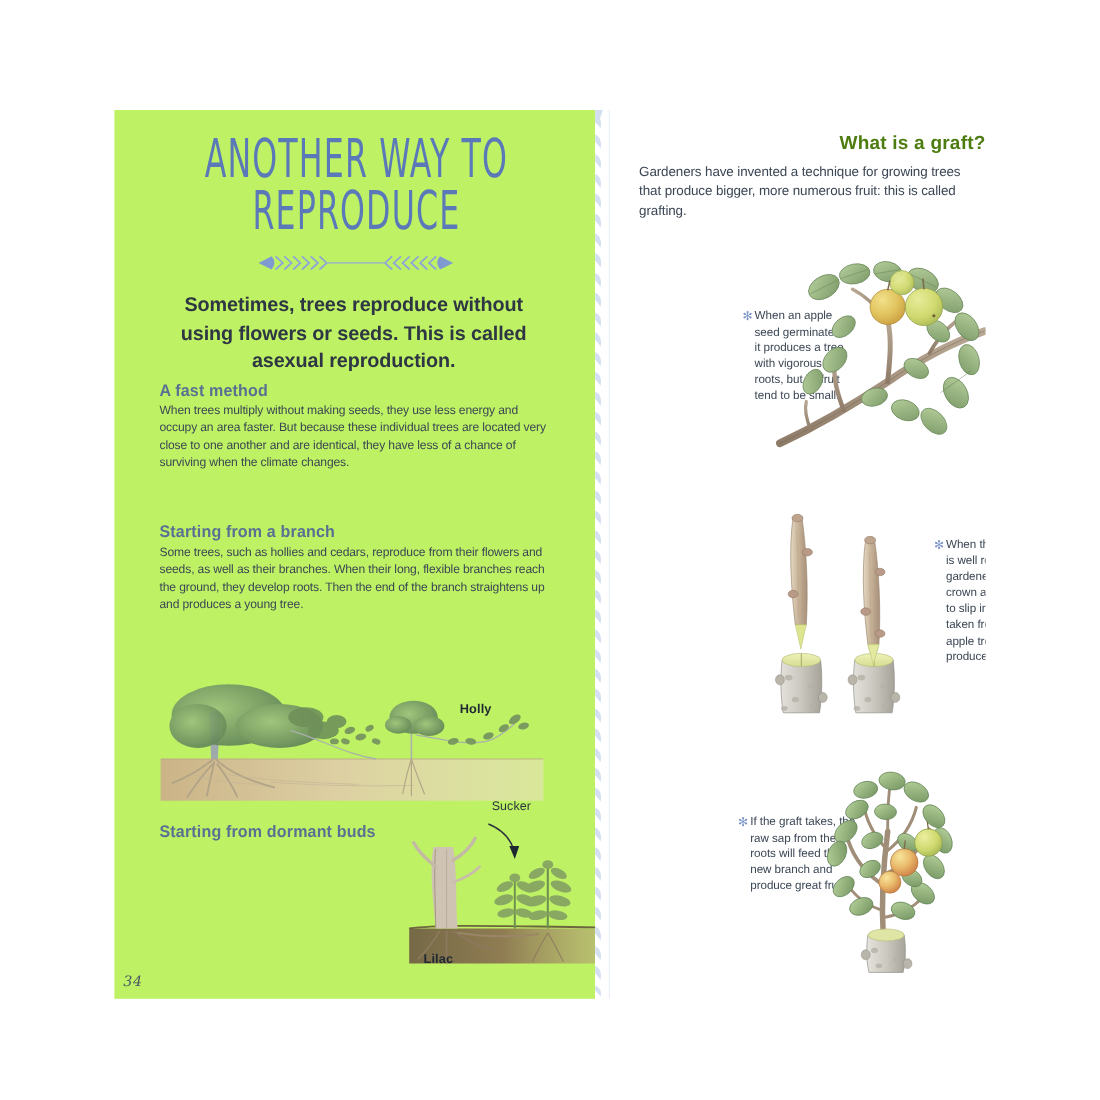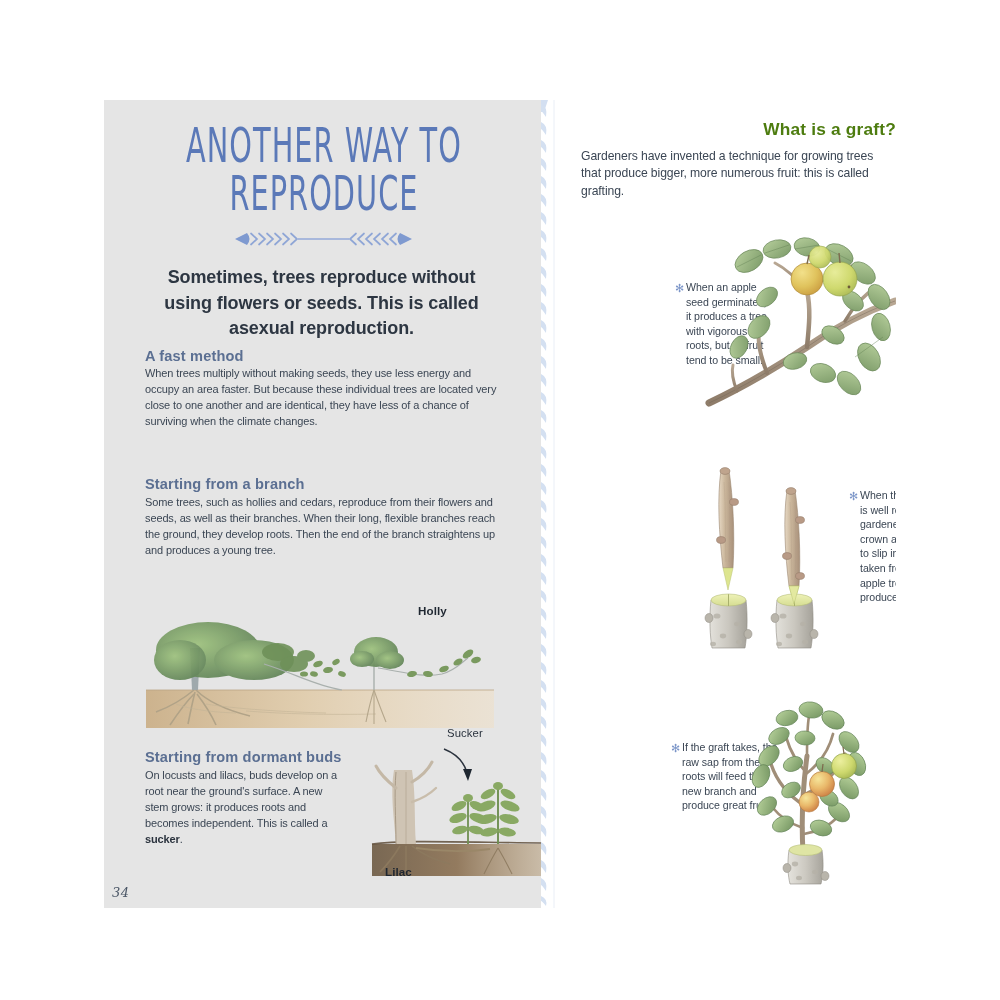--- a/index.html
+++ b/index.html
@@ -24,21 +24,21 @@
     background: #ffffff;
   }
 
   
   #left-page {
     position: absolute;
     left: 0;
     top: 0;
     width: 437px;
     height: 808px;
-    background: #e5e5e5;
+    background: #bef264;
     overflow: hidden;
   }
 
   .page-title {
     position: absolute;
     left: 30px;
     top: 22px;
     width: 380px;
     text-align: center;
     font-family: "DejaVu Sans Condensed", "Liberation Sans Narrow", "Liberation Sans", sans-serif;
@@ -99,21 +99,21 @@
   #h-buds   { left: 41px; top: 648px; }
   #p-buds   { left: 41px; top: 668px; width: 202px; }
 
   .fig-label {
     position: absolute;
     font-size: 11.6px;
     font-weight: 700;
     color: #1f2731;
     letter-spacing: 0.1px;
   }
-  #lbl-holly { left: 314px; top: 504px; }
+  #lbl-holly { left: 314px; top: 538px; }
   #lbl-lilac { left: 233px; top: 765px; padding-left: 48px; }
   #lbl-sucker {
     position: absolute;
     left: 343px; top: 627px;
     font-size: 11.3px;
     font-weight: 400;
     color: #2b333e;
     letter-spacing: 0.1px;
   }
 
@@ -314,21 +314,20 @@
             <path d="M228 78 C 232 90 236 100 240 110"></path>
             <path d="M228 80 C 228 92 228 102 228 112"></path>
           </g>
         </g>
       </svg>
     </div>
 
     <div class="fig-label" id="lbl-holly">Holly</div>
 
     <div class="sec-head" id="h-buds">Starting from dormant buds</div>
-    <div class="body-copy" id="p-buds"><span>On locusts and lilacs, buds develop on a root near the ground's surface. A new stem grows: it produces roots and becomes independent. This is called a </span><b>sucker</b><span>.</span></div>
 
     <div class="illus" style="left:336px; top:643px; width:44px; height:44px;">
       <svg width="44" height="44" viewBox="0 0 44 44">
         <path d="M4 6 C 14 10 24 18 27 30" stroke="#2b333e" stroke-width="1.5" fill="none"></path>
         <path d="M23 26 L28 38 L32 26 Z" fill="#1f2731"></path>
       </svg>
     </div>
     <div id="lbl-sucker">Sucker</div>
 
     <div class="illus" style="left:268px; top:648px; width:170px; height:136px;">

